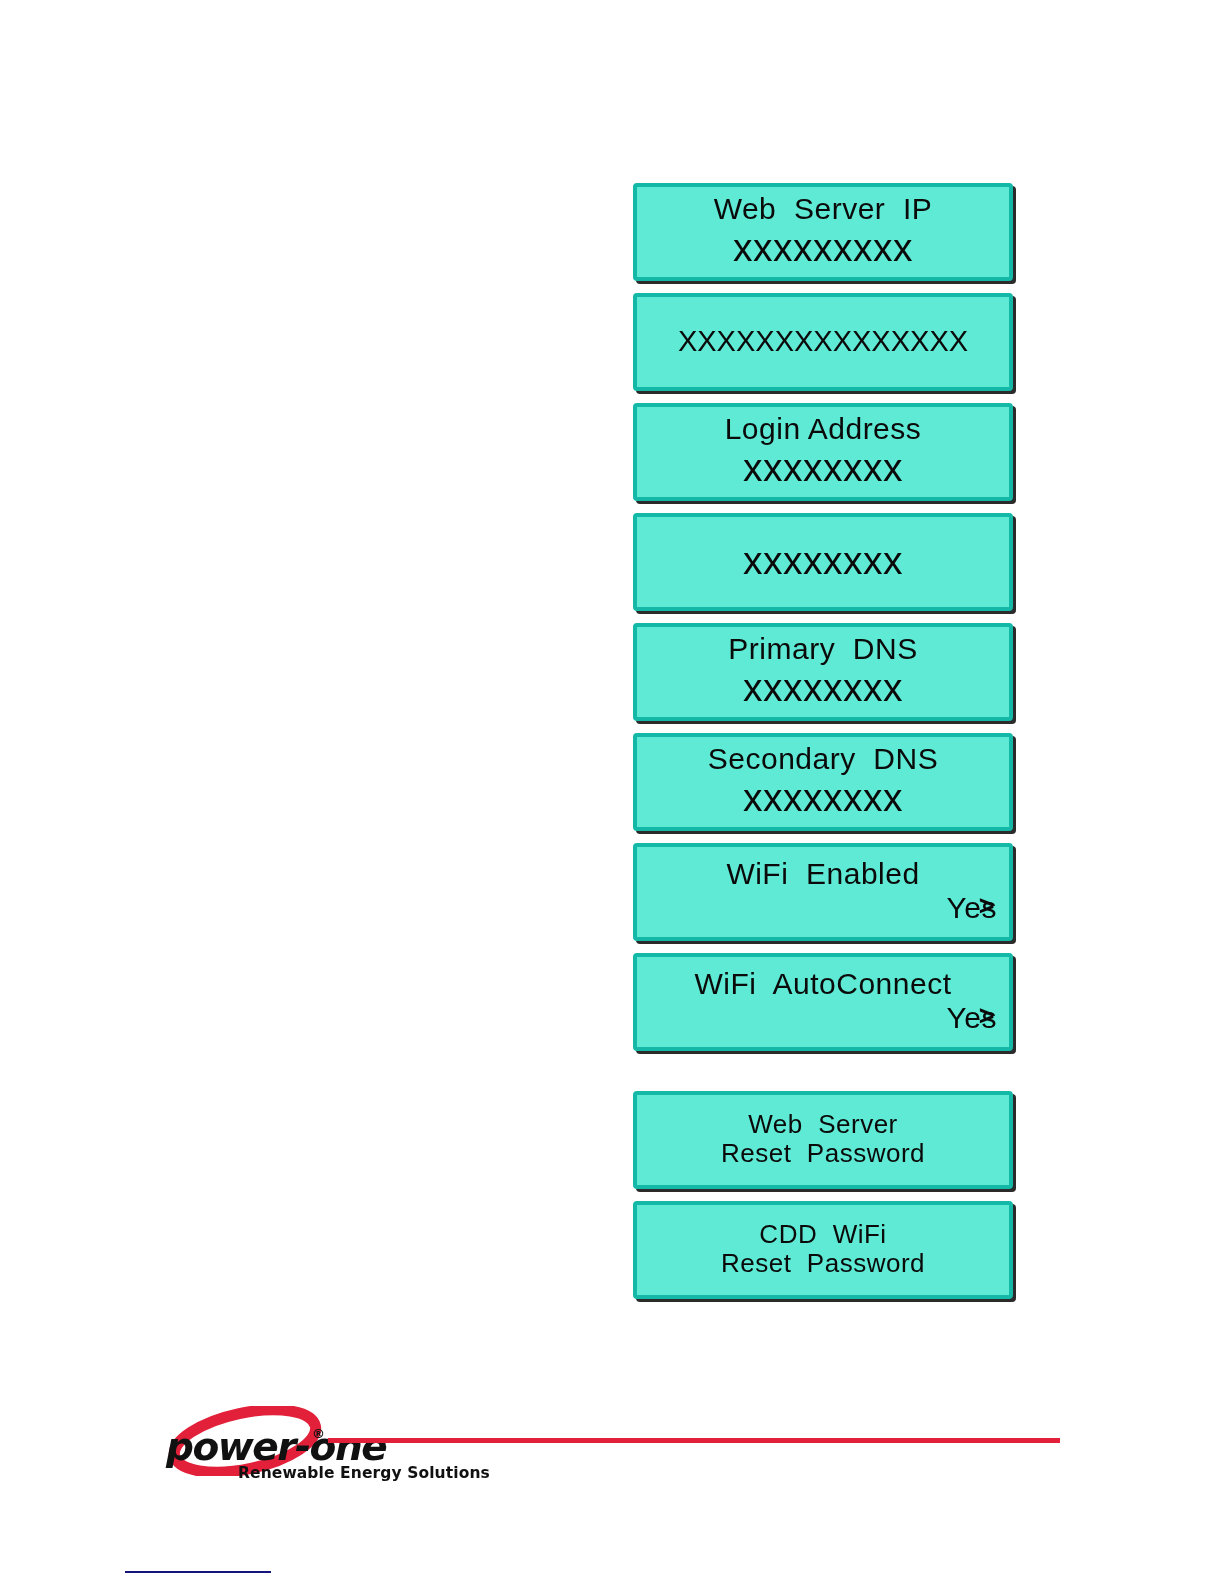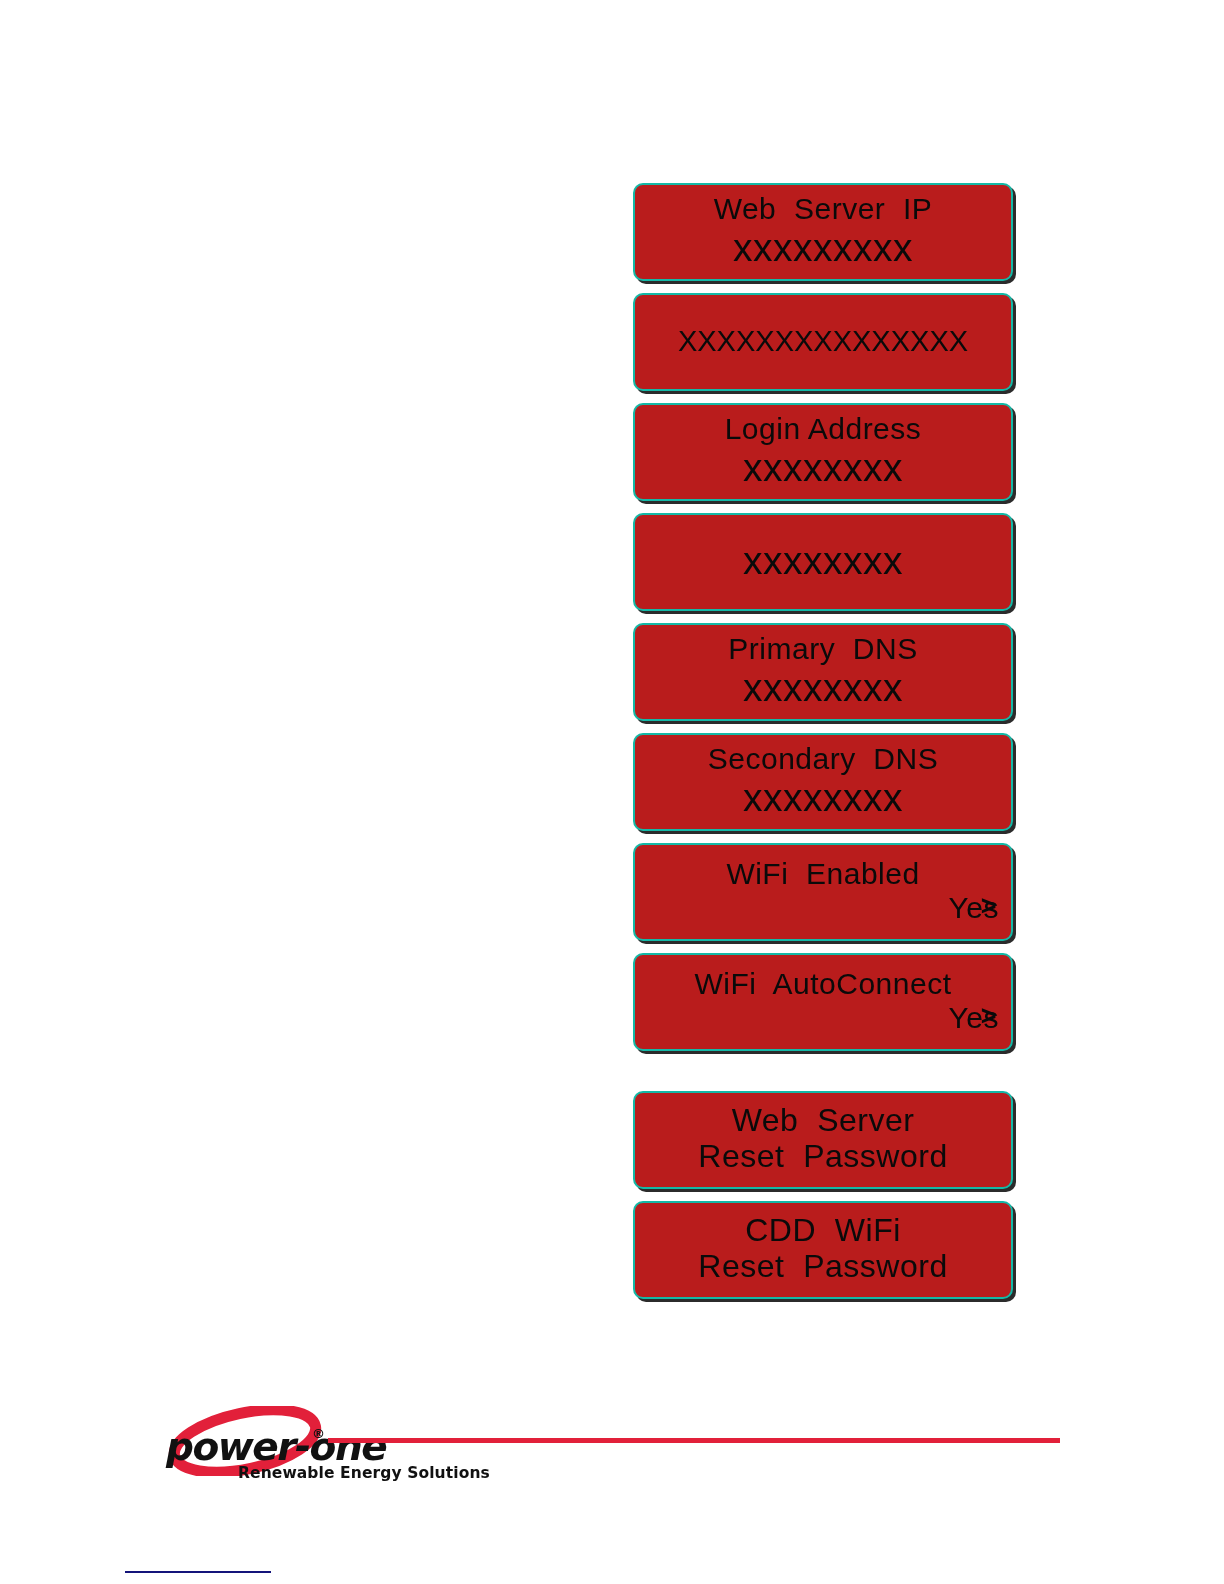--- a/index.html
+++ b/index.html
@@ -26,23 +26,23 @@
   #lcd-list {
     position: absolute;
     left: 633px;
     top: 183px;
     width: 380px;
   }
 
   .lcd-screen {
     position: relative;
     box-sizing: border-box;
-    background: #b91c1c;
-    border: 2px solid #14b8a6;
-    border-radius: 10px;
+    background: #5eead4;
+    border: 4px solid #14b8a6;
+    border-radius: 4px;
     box-shadow: 3px 3px 0 0 #2b2b2b;
     padding: 6px 12px 8px 12px;
     height: 98px;
     display: flex;
     flex-direction: column;
     justify-content: center;
     overflow: hidden;
   }
 
   .lcd-line {
@@ -59,21 +59,21 @@
     font-size: 30px;
   }
   .lcd-value {
     text-align: center;
     font-size: 39px;
   }
 
   
   .lcd-screen.action .lcd-title,
   .lcd-screen.action .lcd-value {
-    font-size: 32px;
+    font-size: 26px;
   }
 
   
   .lcd-valrow {
     position: relative;
     display: block;
     text-align: right;
     font-size: 30px;
   }
   .lcd-valrow .chev {

